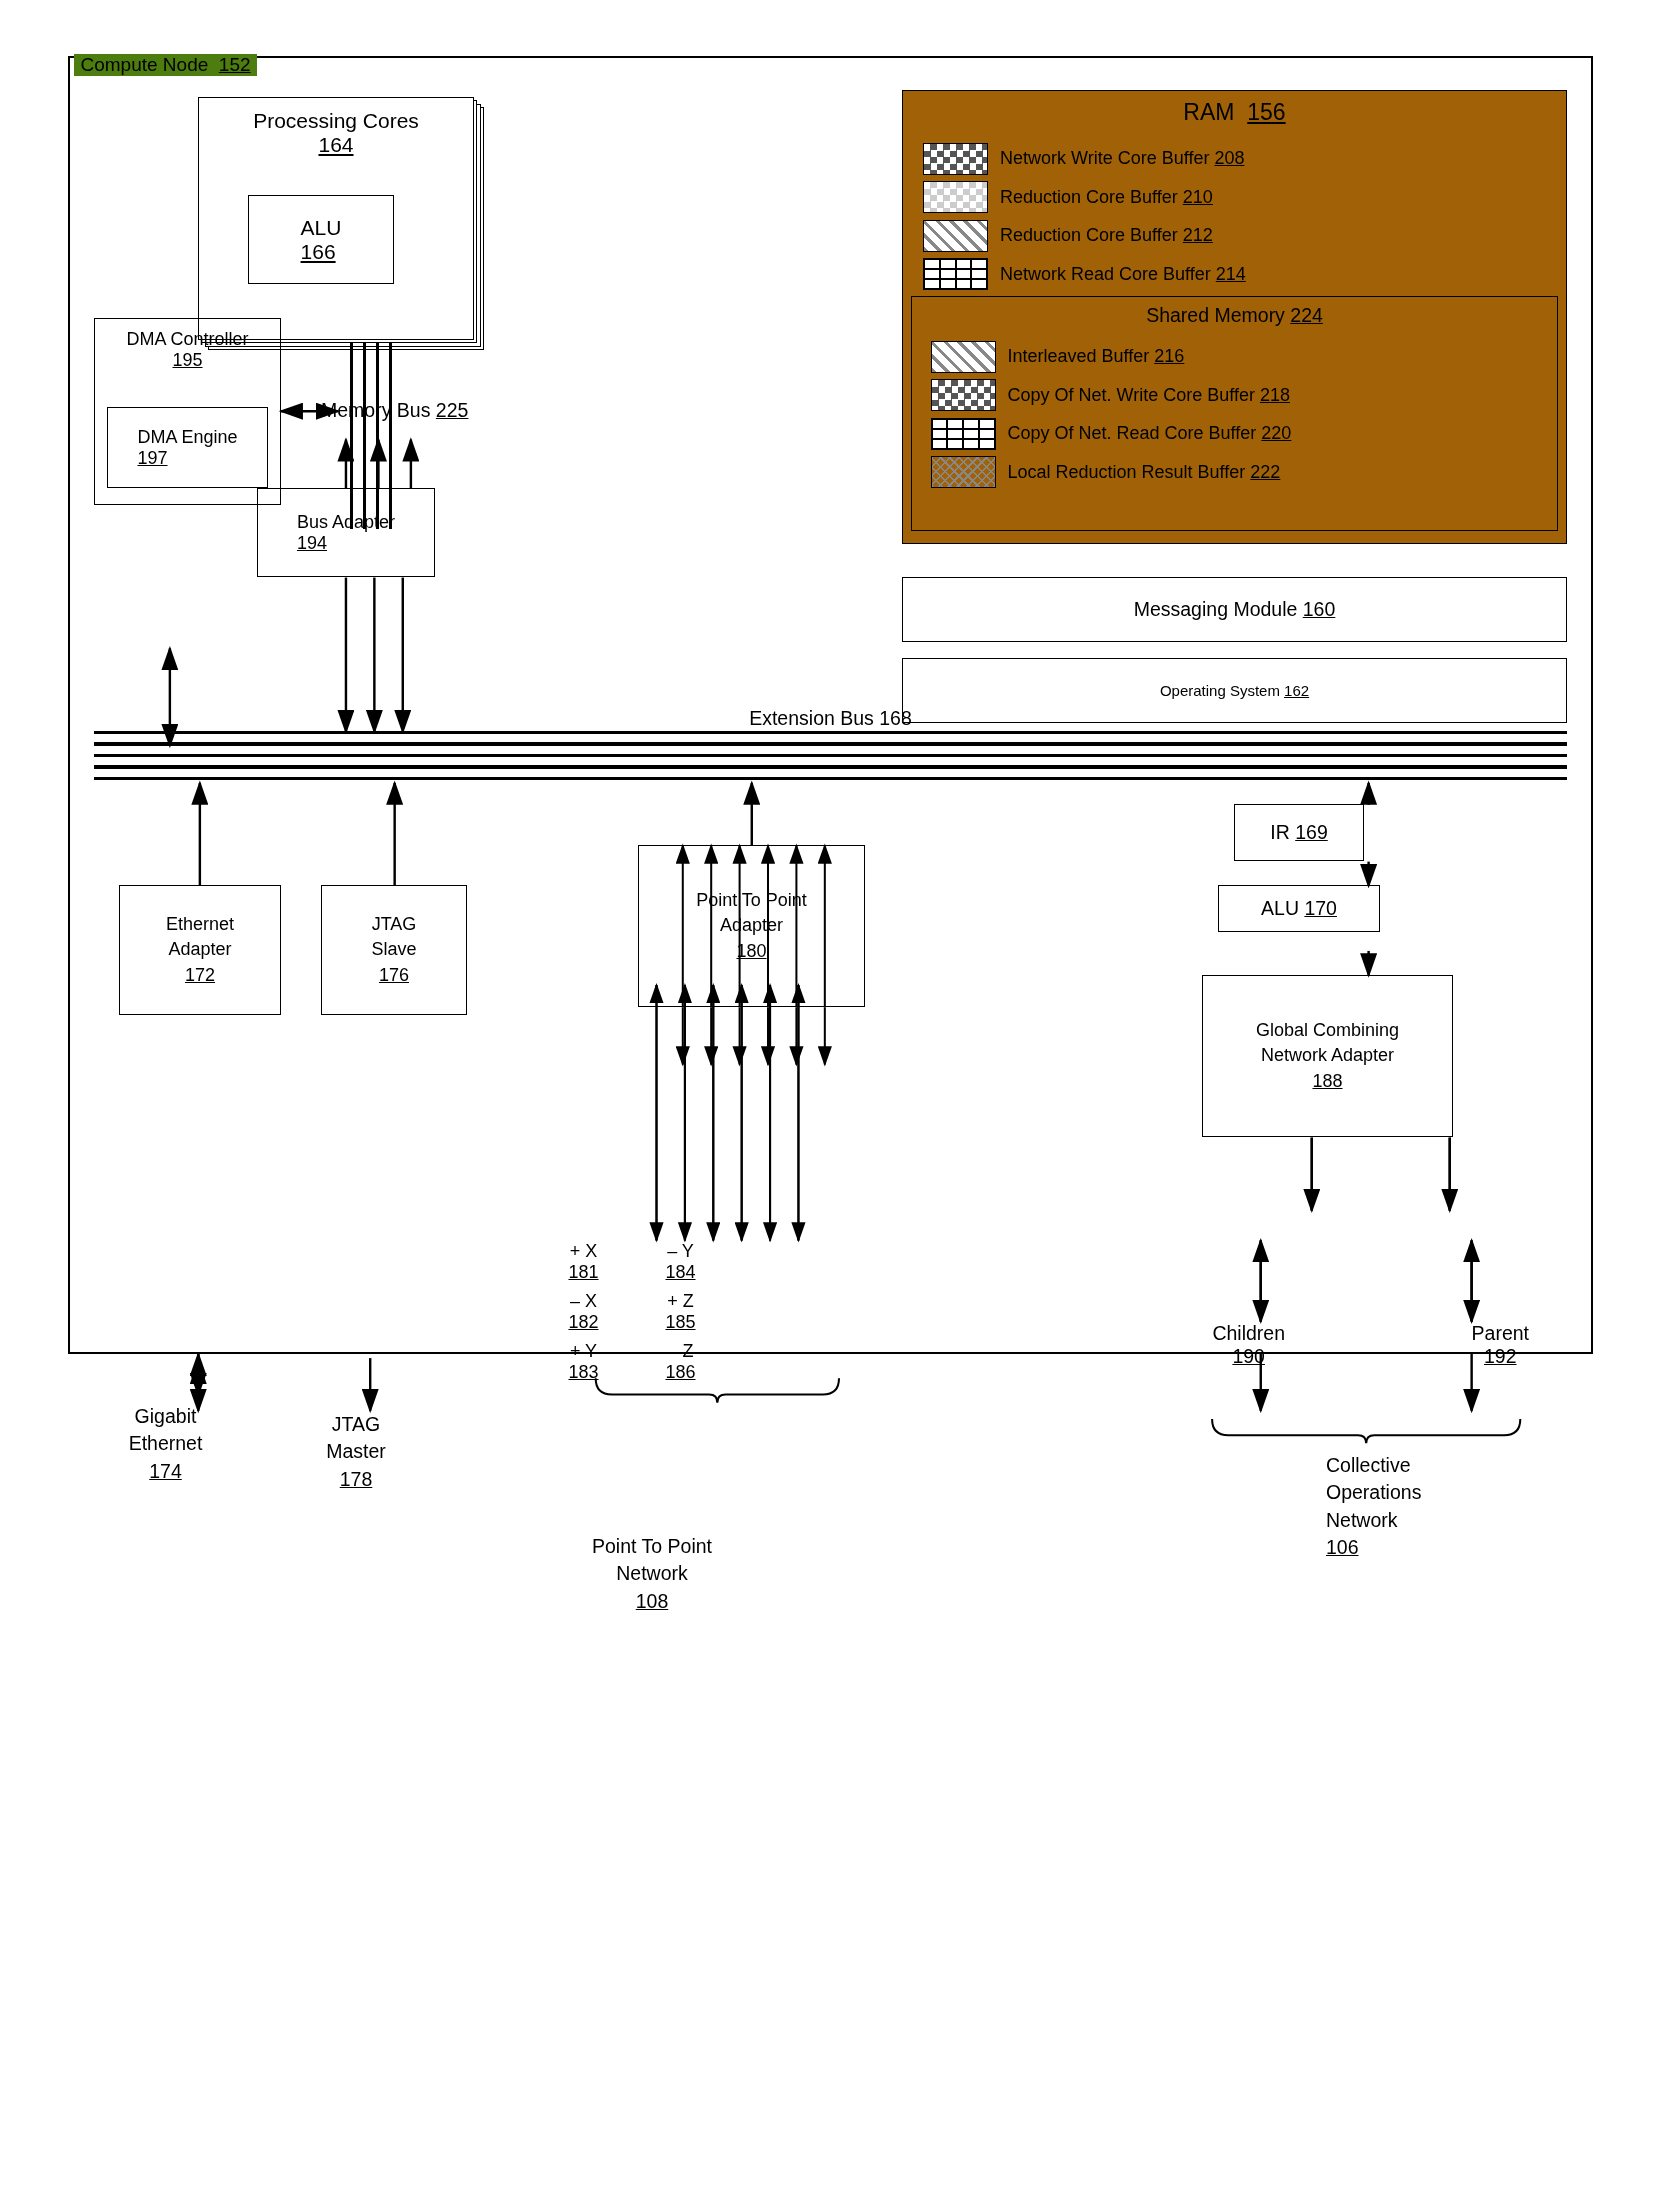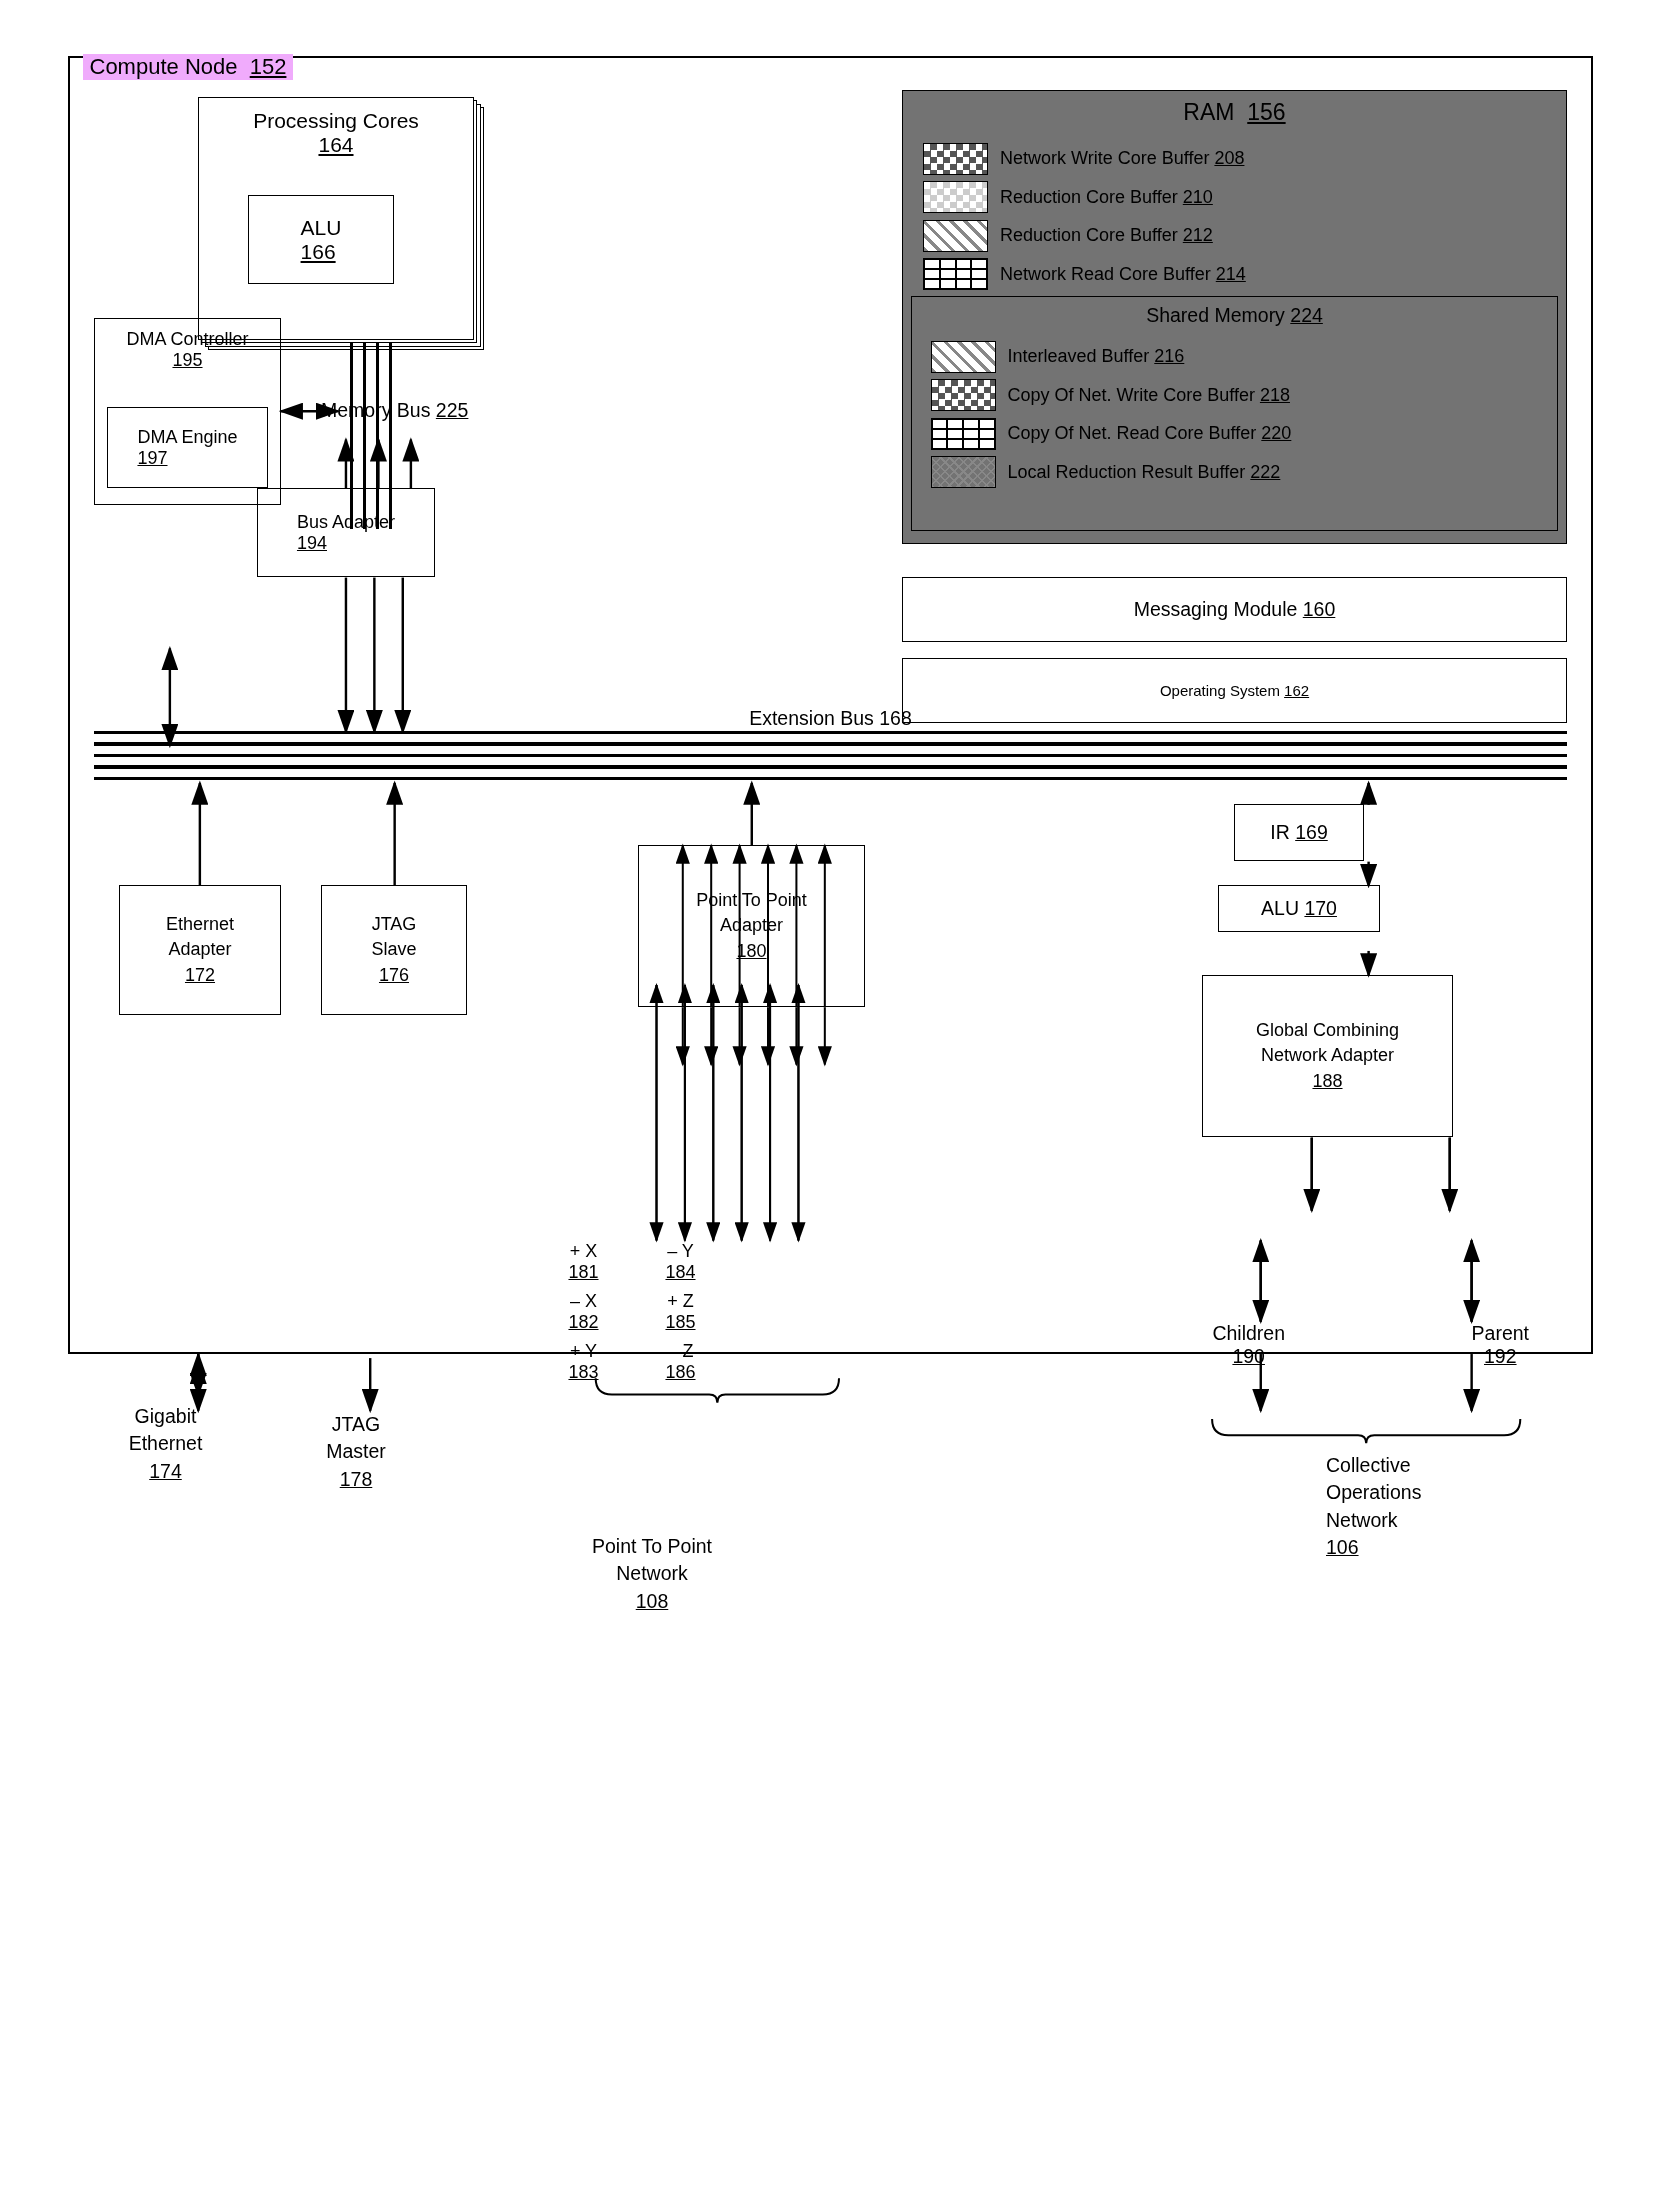--- a/index.html
+++ b/index.html
@@ -24,38 +24,38 @@
       top: 24px;
       left: 24px;
       width: 1525px;
       height: 1298px;
       border: 2.4px solid #000;
       background: #fff;
     }
     .compute-node-label {
       position: absolute;
       top: -4px;
-      left: 13px;
-      font-size: 22px;
-      background: #f0abfc;
+      left: 4px;
+      font-size: 19px;
+      background: #4d7c0f;
       padding: 0 6.5px;
     }
     .compute-node-label span {
       text-decoration: underline;
     }
 
     
     .ram-box {
       position: absolute;
       top: 32px;
       right: 24px;
       width: 665px;
       height: 454px;
       border: 1.6px solid #000;
-      background: #737373;
+      background: #a16207;
     }
     .ram-label {
       position: absolute;
       top: 8px;
       left: 50%;
       transform: translateX(-50%);
       font-size: 23px;
       white-space: nowrap;
     }
     .ram-label span { text-decoration: underline; }

